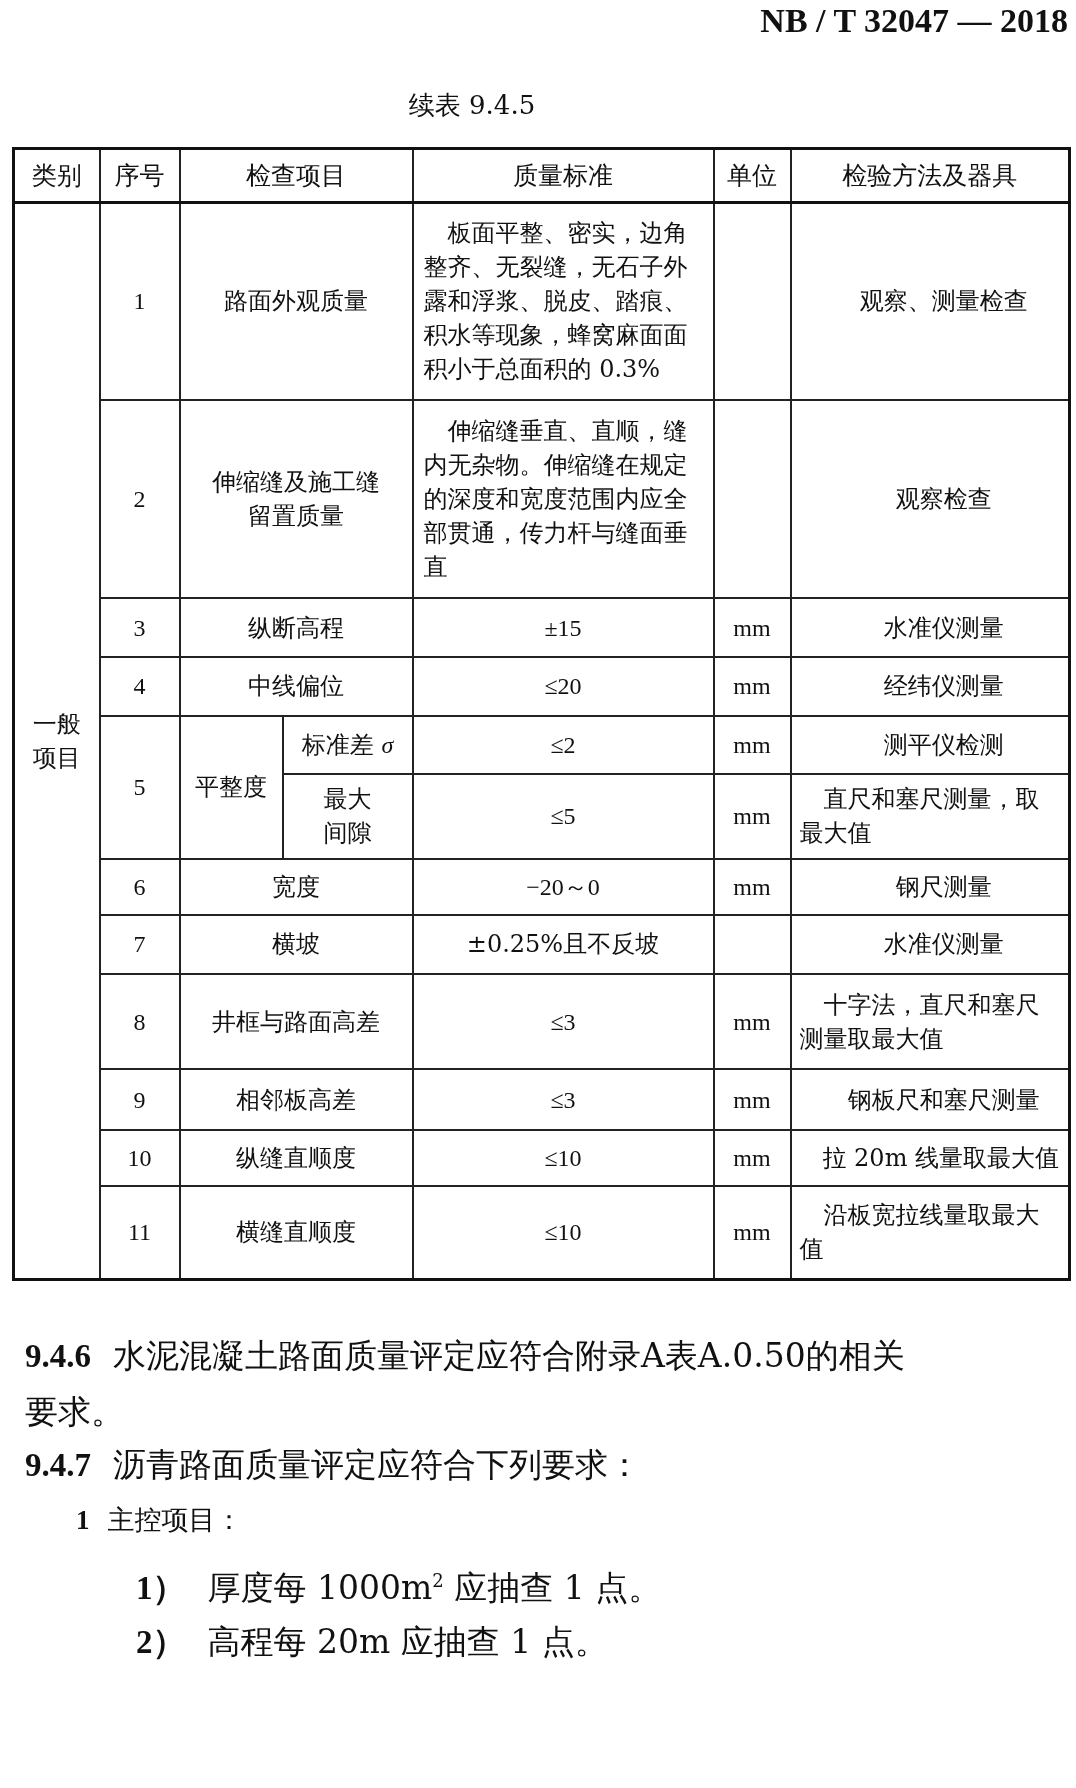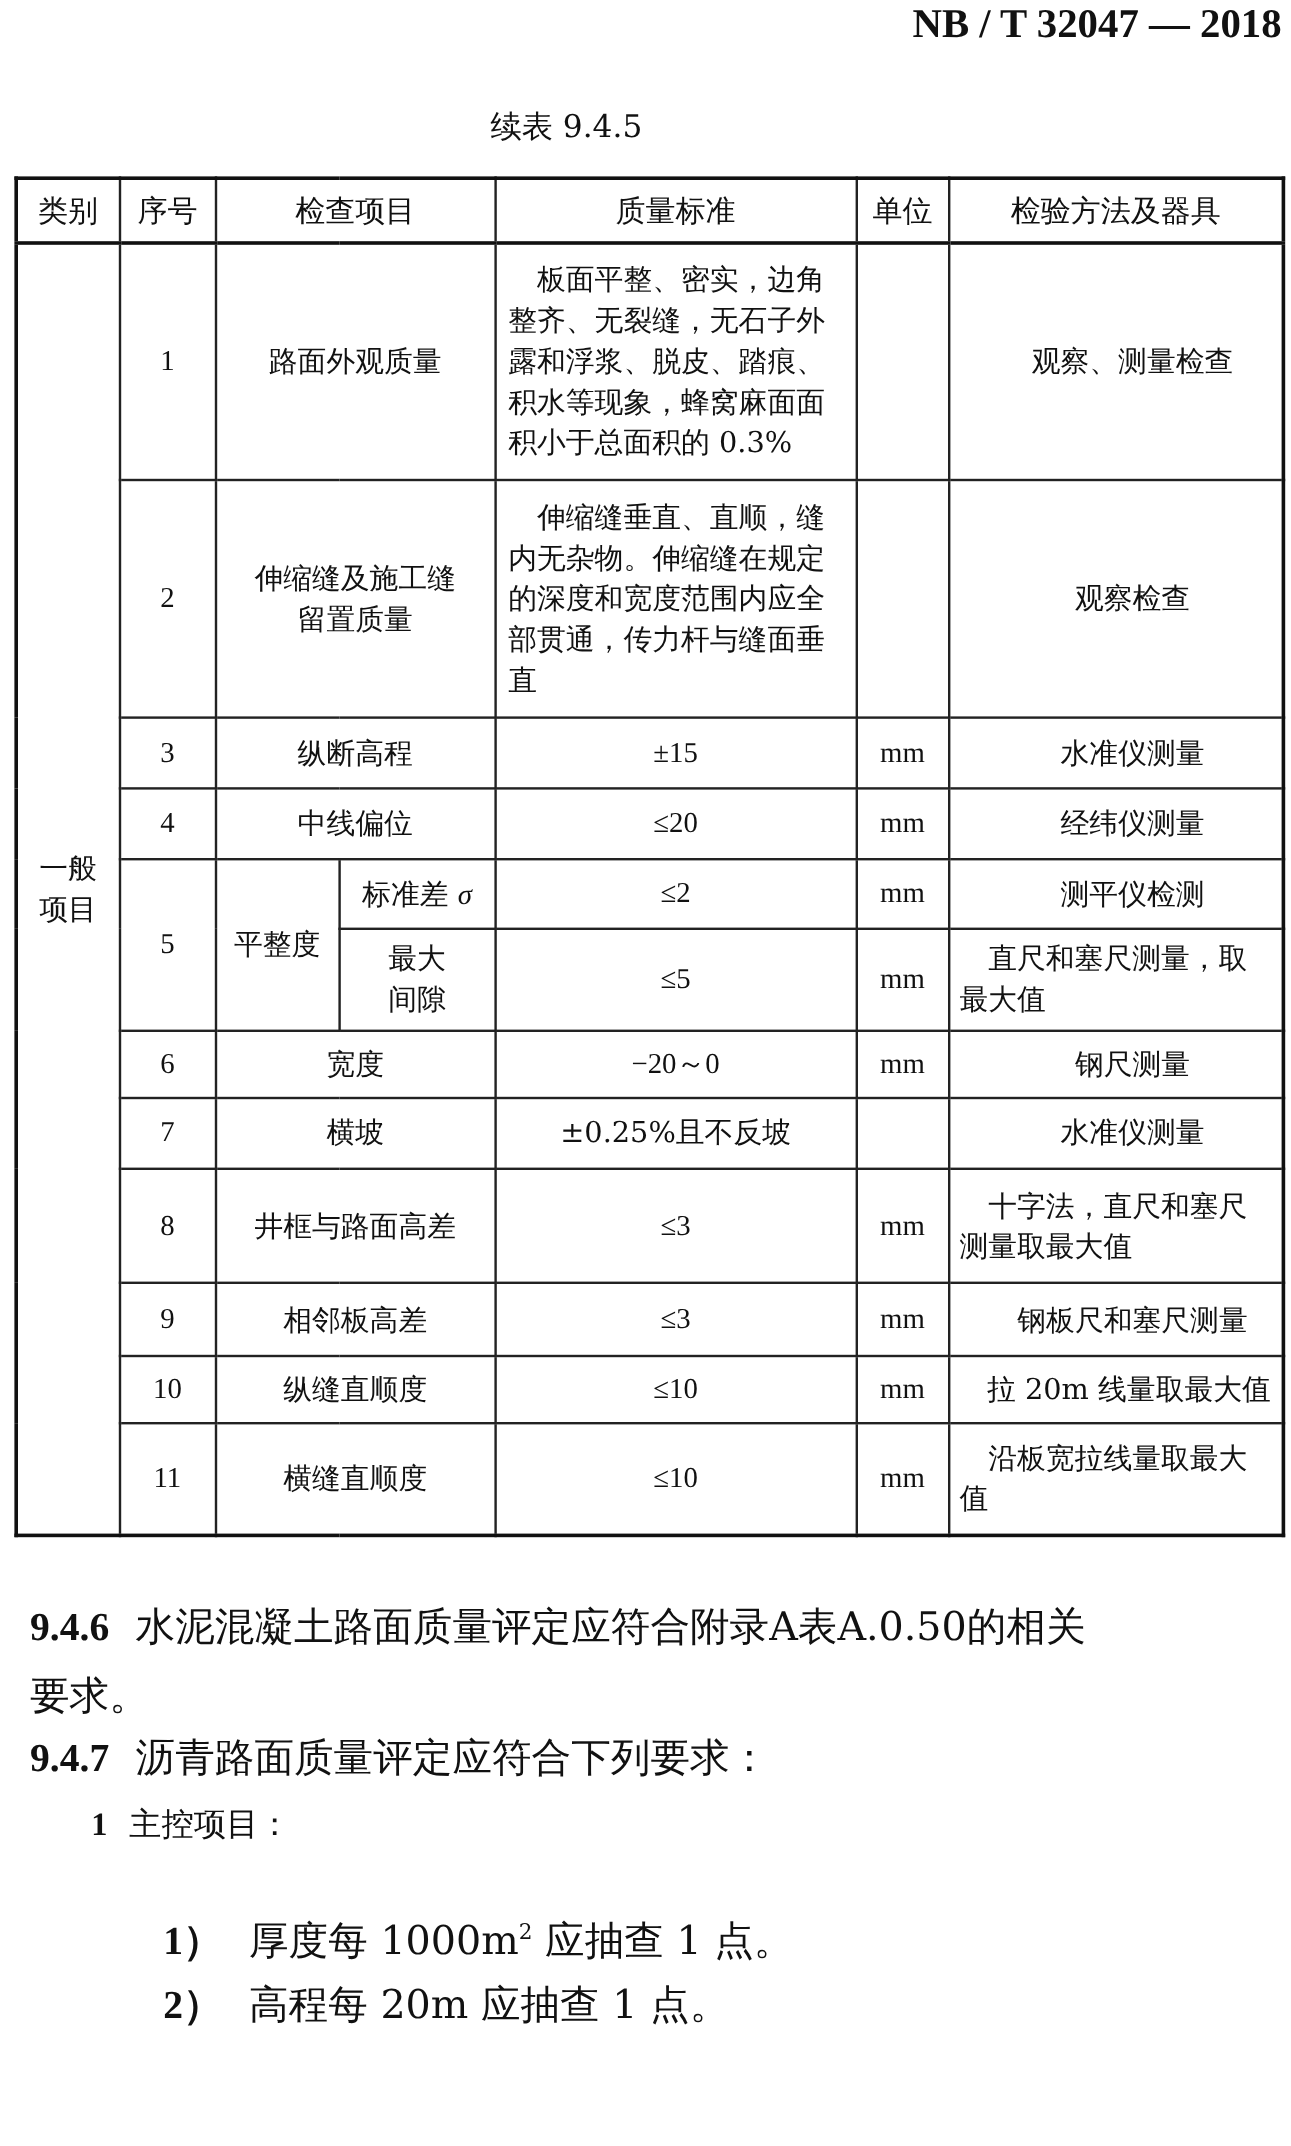--- a/index.html
+++ b/index.html
@@ -18,21 +18,21 @@
   td.para { text-align: left !important; text-indent: 1.0em; padding: 0 10px !important; }
   td.method-wrap { text-align: left !important; text-indent: 1.0em; padding: 0 6px 0 8px !important; }
   td.method { text-align: right; padding-left: 36px !important; }
   td.num { font-family: "Liberation Serif", serif; font-size: 25px; }
   td.unit { font-family: "Liberation Serif", serif; font-size: 24px; }
   .sigma { font-style: italic; font-family: "Liberation Serif", serif; }
   .para-text { left: 25px; right: 8px; font-size: 33px; line-height: 56px; }
   .para-text .clause { font-weight: bold; font-family: "Liberation Serif", serif; margin-right: 22px; }
   .item1 { left: 76px; font-size: 27px; }
   .item1 .n { font-weight: bold; font-family: "Liberation Serif", serif; margin-right: 18px; }
-  .sub { left: 136px; font-size: 33px; margin-top: 29px; }
+  .sub { left: 136px; font-size: 33px; }
   .sub .n { font-weight: bold; font-family: "Liberation Serif", serif; margin-right: 22px; }
   sup { font-size: 18px; }
   .page-no { left: 990px; top: 1782px; font-size: 32px; font-style: italic;
              font-family: "Liberation Serif", serif; }
 </style>
 </head>
 <body>
 
 <div class="abs std-code">NB / T 32047 — 2018</div>
 

